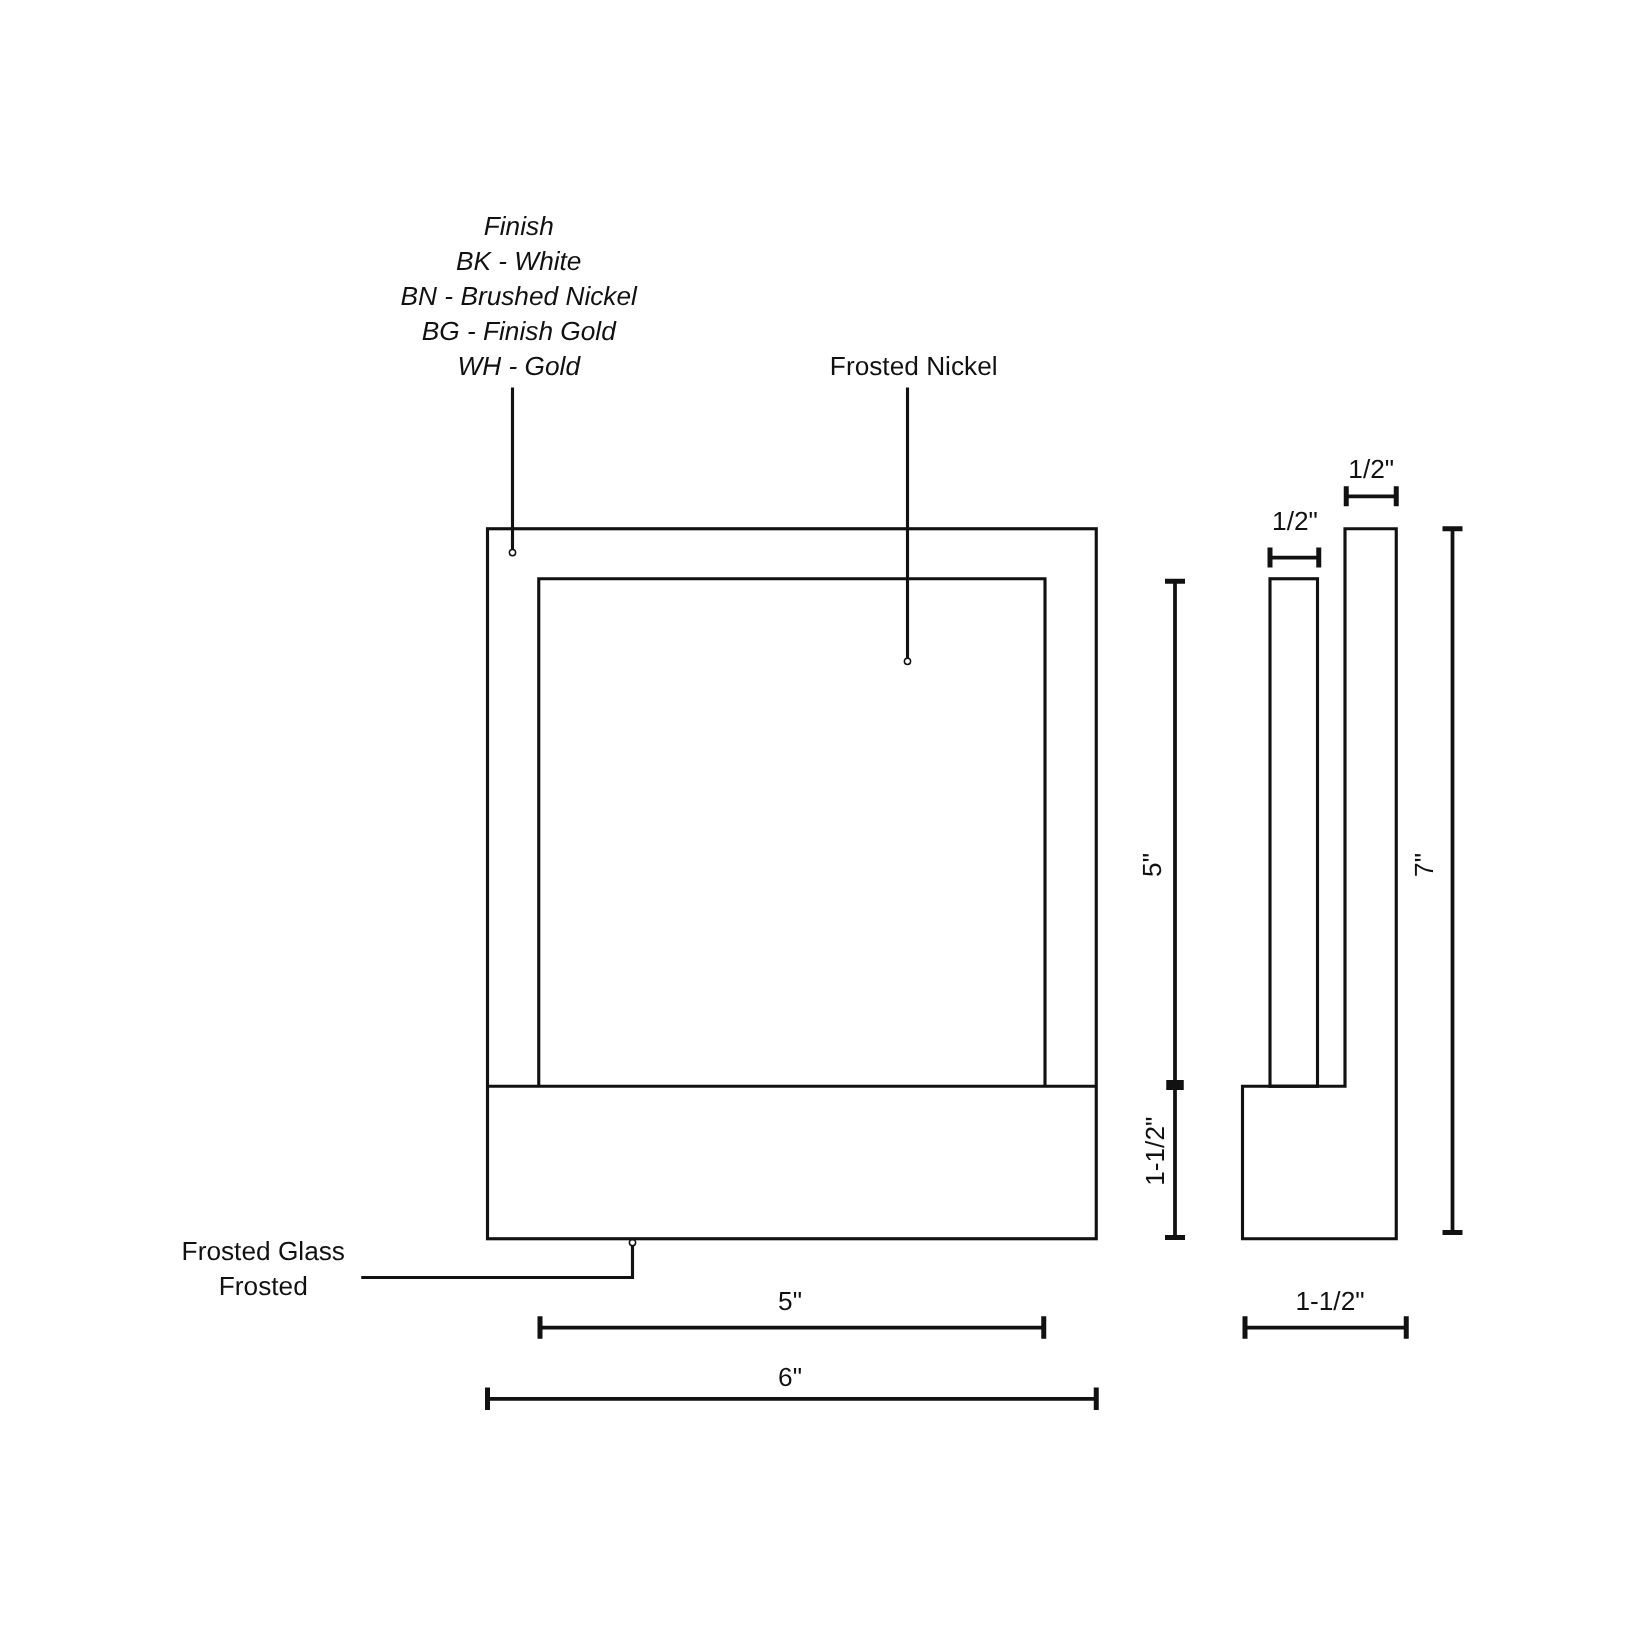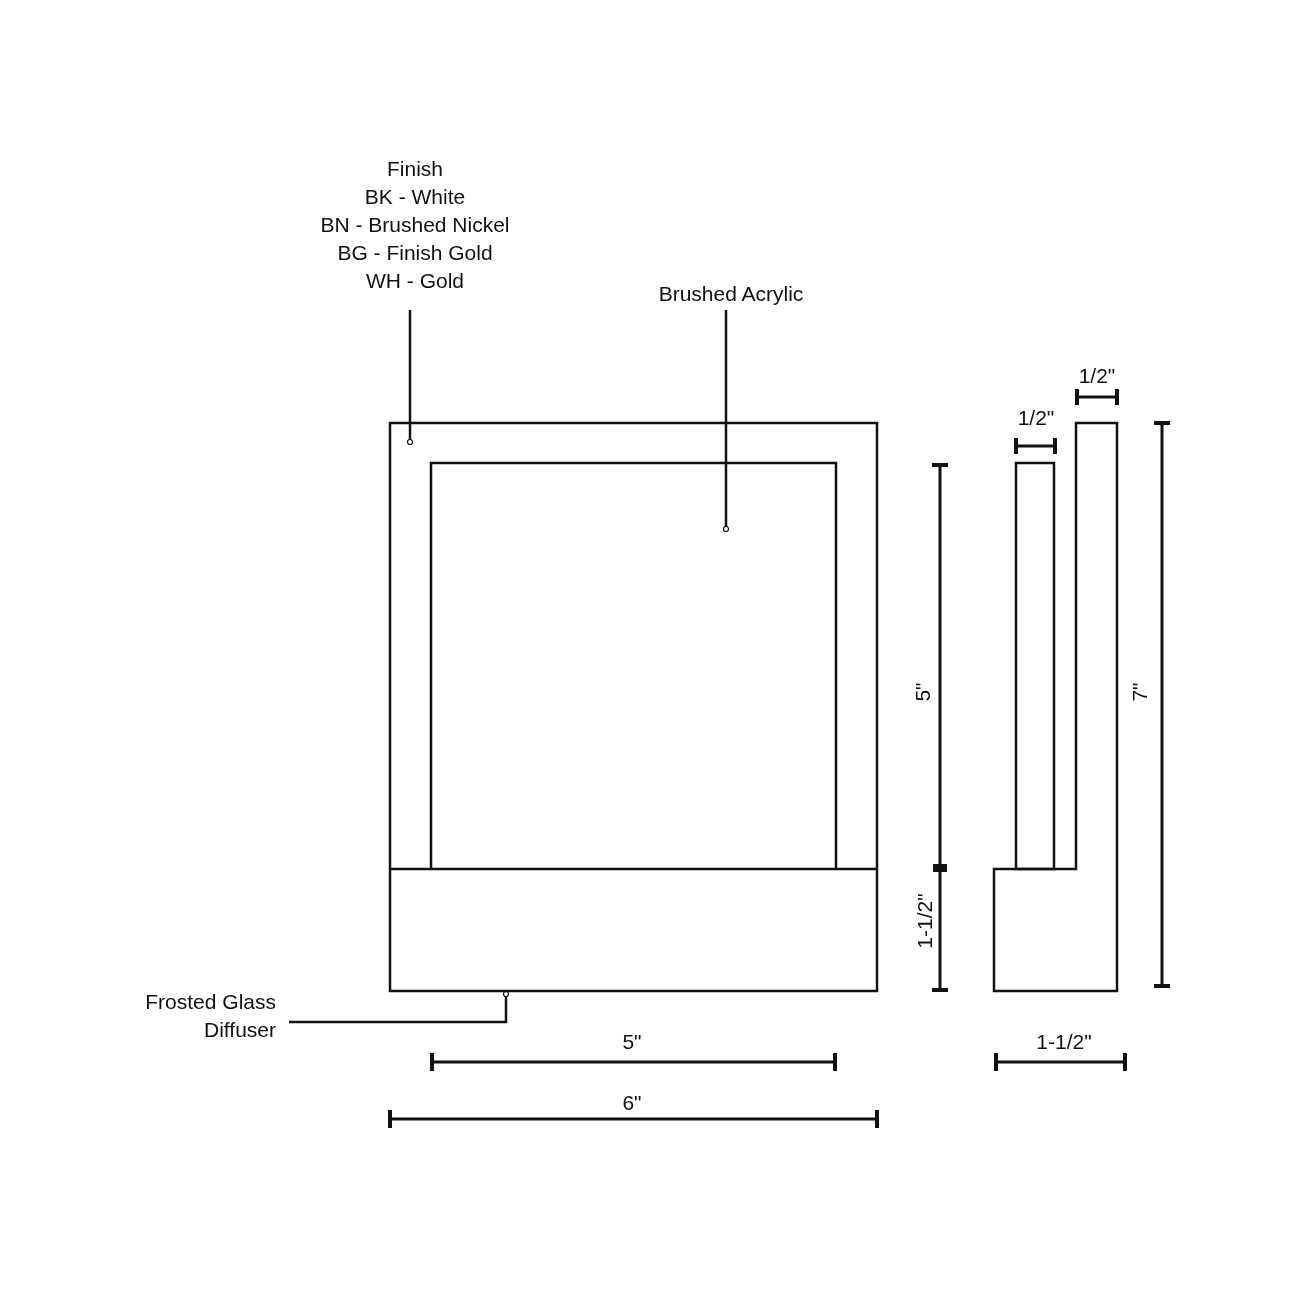--- a/index.html
+++ b/index.html
@@ -2,22 +2,22 @@
 <html><head>
   <meta charset="utf-8">
   <style>
     html, body { margin: 0; padding: 0; background: #ffffff; }
     body { width: 1300px; height: 1300px; position: relative; overflow: hidden;
            font-family: "Liberation Sans", sans-serif; color: #111111; }
     svg.drawing { position: absolute; left: 0; top: 0; }
     .lbl { position: absolute; font-family: "Liberation Sans", sans-serif;
            font-size: 21px; color: #111111; line-height: 28px; white-space: nowrap; }
     .center { text-align: center; transform: translateX(-50%); }
-    .right { text-align: right; margin-left: 14px; }
-    .finish-block { left: 415px; top: 155px; }
+    .right { text-align: center; margin-left: 14px; }
+    .finish-block { left: 415px; top: 168px; font-style: italic; }
     .acrylic-label { left: 731px; top: 280px; }
     .diffuser-block { right: 1024px; top: 988px; }
     .dim-5w { left: 632px; top: 1028px; }
     .dim-6w { left: 632px; top: 1089px; }
     .dim-side-half-a { left: 1036px; top: 404px; }
     .dim-side-half-b { left: 1097px; top: 362px; }
     .dim-side-base { left: 1064px; top: 1028px; }
     .rot { position: absolute; transform: rotate(-90deg); transform-origin: center center; }
     .dim-5h { left: 898px; top: 678px; width: 50px; text-align: center; }
     .dim-1half-h { left: 890px; top: 907px; width: 70px; text-align: center; }
@@ -92,25 +92,25 @@
 </svg>
 
 <div class="lbl center finish-block">
   <div>Finish</div>
   <div>BK - White</div>
   <div>BN - Brushed Nickel</div>
   <div>BG - Finish Gold</div>
   <div>WH - Gold</div>
 </div>
 
-<div class="lbl center acrylic-label">Brushed Acrylic</div>
+<div class="lbl center acrylic-label">Frosted Nickel</div>
 
 <div class="lbl right diffuser-block">
   <div>Frosted Glass</div>
-  <div>Diffuser</div>
+  <div>Frosted</div>
 </div>
 
 <div class="lbl center dim-5w">5"</div>
 <div class="lbl center dim-6w">6"</div>
 
 <div class="lbl rot dim-5h">5"</div>
 <div class="lbl rot dim-1half-h">1-1/2"</div>
 <div class="lbl rot dim-7h">7"</div>
 
 <div class="lbl center dim-side-half-a">1/2"</div>

